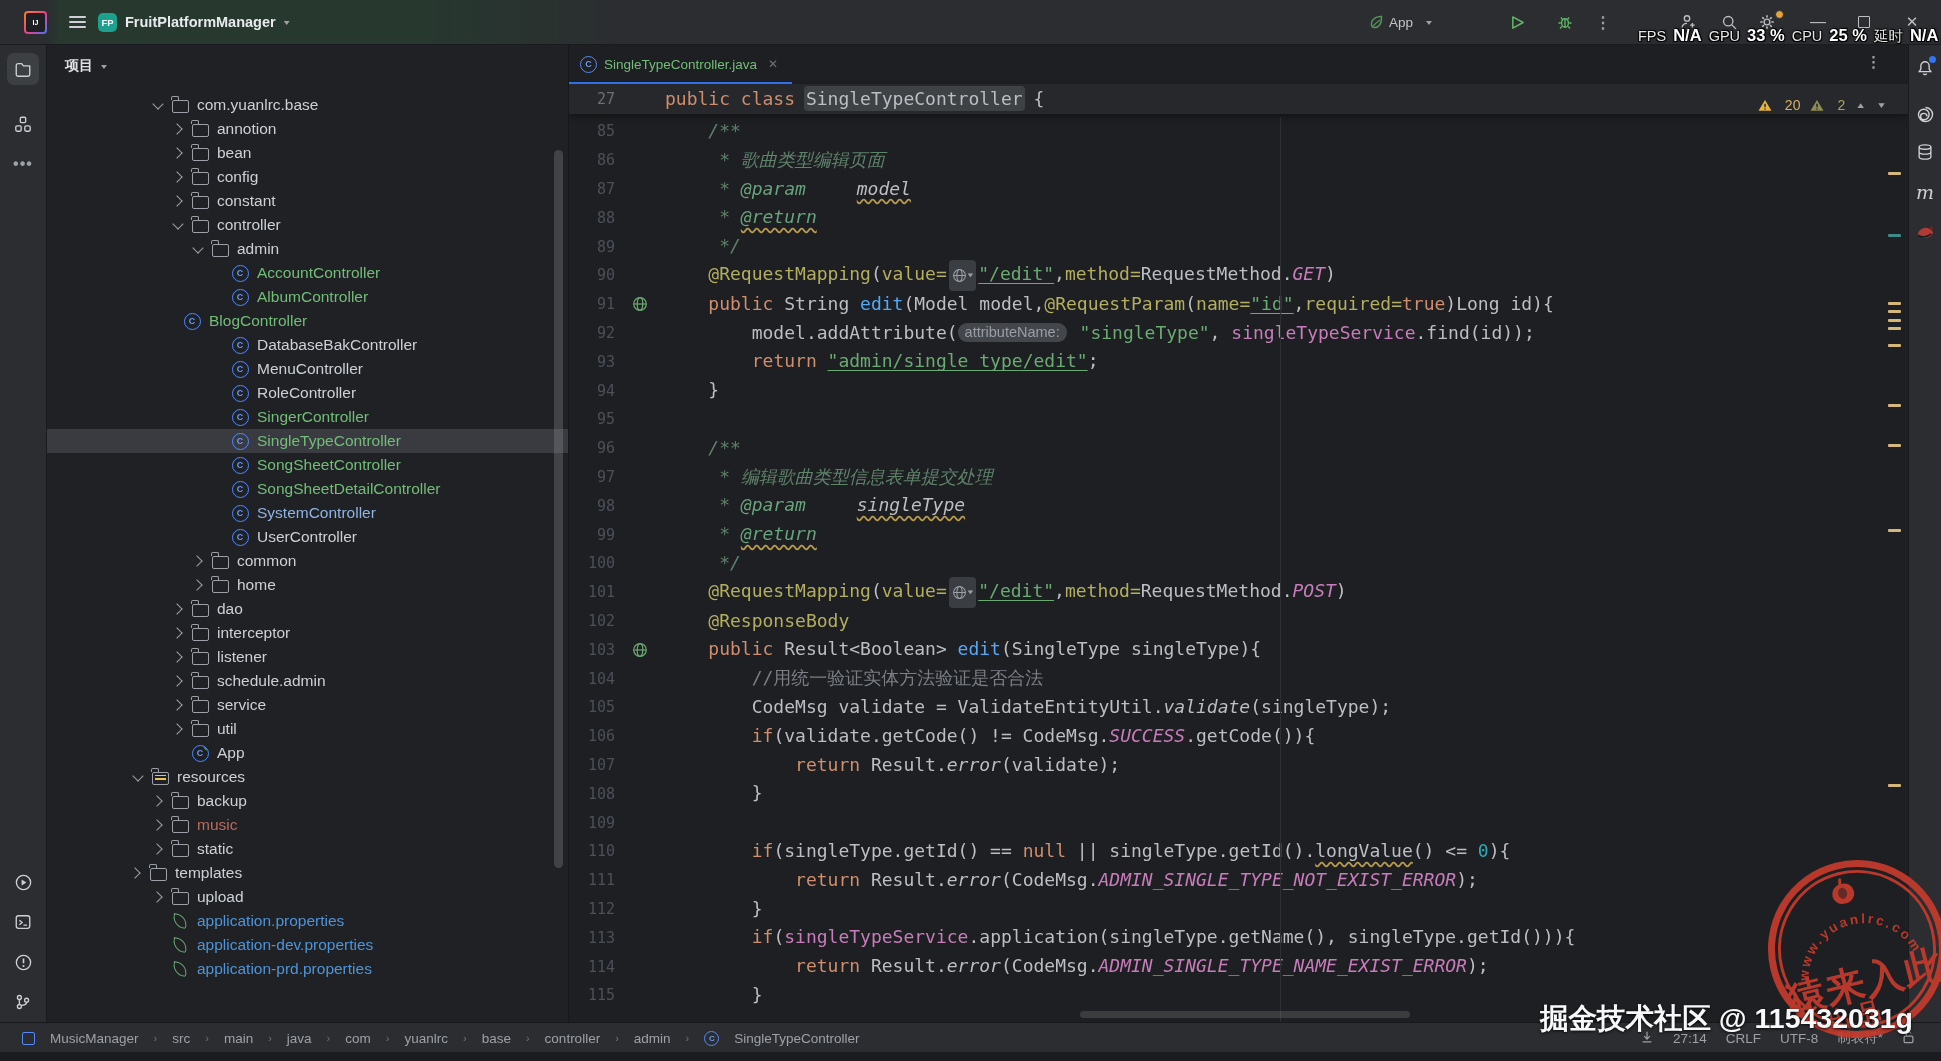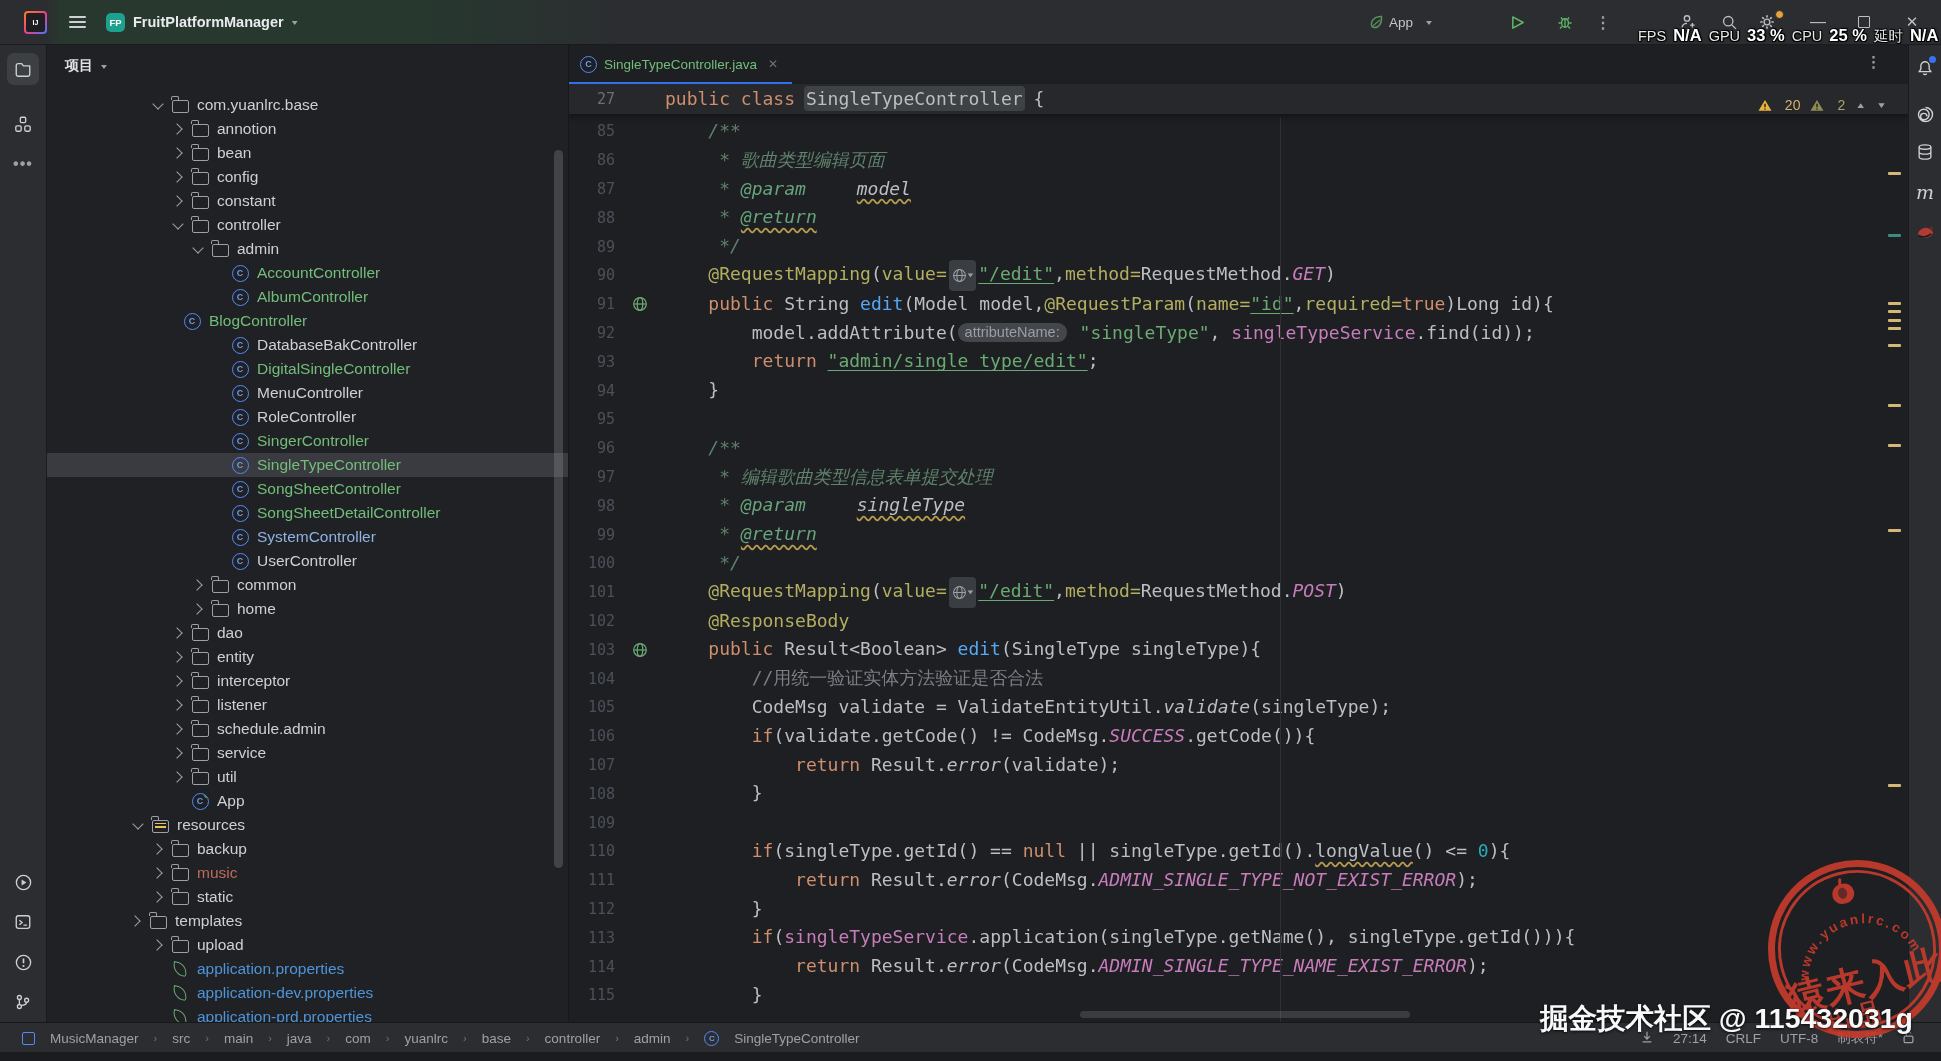--- a/index.html
+++ b/index.html
@@ -10,21 +10,21 @@
   .titlebar{position:absolute;left:0;top:0;width:1941px;height:44px;
     background:linear-gradient(90deg,#2b2d30 0px,#2b2d30 46px,#28382f 60px,#27382f 430px,#2b2d30 620px,#2b2d30 100%);
     border-bottom:1px solid #1a1b1e;z-index:20;}
   .tb-left{position:absolute;left:0;top:0;height:44px;display:flex;align-items:center;}
   .idea-logo{width:19px;height:19px;margin-left:24px;border-radius:4px;display:flex;align-items:center;justify-content:center;
     font-size:7px;font-weight:bold;color:#fff;letter-spacing:0;
     background:linear-gradient(#1e1f22,#1e1f22) padding-box,linear-gradient(135deg,#FC801D,#E73F93 55%,#3B7BFA) border-box;
     border:2px solid transparent;}
   .burger{margin-left:22px;width:17px;display:flex;flex-direction:column;gap:3.5px;cursor:pointer;}
   .burger i{display:block;height:1.8px;background:#CED0D6;border-radius:1px;}
-  .proj-badge{margin-left:20px;width:19px;height:19px;border-radius:5px;background:#1DA08D;color:#fff;
+  .proj-badge{margin-left:12px;width:19px;height:19px;border-radius:5px;background:#1DA08D;color:#fff;
     font-size:9.5px;font-weight:bold;display:flex;align-items:center;justify-content:center;}
   .proj-name{margin-left:8px;font-size:14.5px;color:#E8EAED;font-weight:600;}
   .chev{margin-left:6px;color:#9DA0A8;font-size:10px;transform:scaleY(.7);}
   .tb-item{position:absolute;top:0;height:44px;display:flex;align-items:center;justify-content:center;color:#9DA0A8;}
   .runcfg{display:flex;align-items:center;gap:5px;font-size:13.5px;color:#C2C4C9;}
   .win-sq{width:10px;height:10px;border:1.4px solid #BDBFC4;border-radius:1px;}
   .gear-badge{position:absolute;top:10px;right:-2px;width:7px;height:7px;border-radius:50%;background:#E8A33C;border:1.5px solid #2b2d30;}
   
   .perf{position:absolute;left:1638px;top:26px;z-index:60;display:flex;align-items:baseline;gap:7px;white-space:nowrap;
     font-family:"Liberation Sans",sans-serif;
@@ -354,76 +354,69 @@
           <span class="icobox">
             <span class="ic-cls"></span>
           </span>
           <span class="tlabel">DatabaseBakController</span>
         </div>
         <div class="trow" style="padding-left: 162px;">
           <span class="arrbox"></span>
           <span class="icobox">
             <span class="ic-cls"></span>
           </span>
-          <span class="tlabel g">DigitalSingleController</span>
+          <span class="tlabel">MenuController</span>
         </div>
         <div class="trow" style="padding-left: 162px;">
           <span class="arrbox"></span>
           <span class="icobox">
             <span class="ic-cls"></span>
           </span>
-          <span class="tlabel">MenuController</span>
+          <span class="tlabel">RoleController</span>
         </div>
         <div class="trow" style="padding-left: 162px;">
           <span class="arrbox"></span>
           <span class="icobox">
             <span class="ic-cls"></span>
           </span>
-          <span class="tlabel">RoleController</span>
+          <span class="tlabel g">SingerController</span>
+        </div>
+        <div class="trow sel" style="padding-left: 162px;">
+          <span class="arrbox"></span>
+          <span class="icobox">
+            <span class="ic-cls"></span>
+          </span>
+          <span class="tlabel g">SingleTypeController</span>
         </div>
         <div class="trow" style="padding-left: 162px;">
           <span class="arrbox"></span>
           <span class="icobox">
             <span class="ic-cls"></span>
           </span>
-          <span class="tlabel g">SingerController</span>
-        </div>
-        <div class="trow sel" style="padding-left: 162px;">
-          <span class="arrbox"></span>
-          <span class="icobox">
-            <span class="ic-cls"></span>
-          </span>
-          <span class="tlabel g">SingleTypeController</span>
+          <span class="tlabel g">SongSheetController</span>
         </div>
         <div class="trow" style="padding-left: 162px;">
           <span class="arrbox"></span>
           <span class="icobox">
             <span class="ic-cls"></span>
           </span>
-          <span class="tlabel g">SongSheetController</span>
+          <span class="tlabel g">SongSheetDetailController</span>
         </div>
         <div class="trow" style="padding-left: 162px;">
           <span class="arrbox"></span>
           <span class="icobox">
             <span class="ic-cls"></span>
           </span>
-          <span class="tlabel g">SongSheetDetailController</span>
+          <span class="tlabel lb">SystemController</span>
         </div>
         <div class="trow" style="padding-left: 162px;">
           <span class="arrbox"></span>
           <span class="icobox">
             <span class="ic-cls"></span>
           </span>
-          <span class="tlabel lb">SystemController</span>
-        </div>
-        <div class="trow" style="padding-left: 162px;">
-          <span class="arrbox"></span>
-          <span class="icobox">
-            <span class="ic-cls"></span>
-          </span>
           <span class="tlabel">UserController</span>
         </div>
         <div class="trow" style="padding-left: 142px;">
           <span class="arrbox">
             <span class="arr c"></span>
           </span>
           <span class="icobox">
             <span class="ic-folder"></span>
           </span>
           <span class="tlabel">common</span>
@@ -438,29 +431,20 @@
           <span class="tlabel">home</span>
         </div>
         <div class="trow" style="padding-left: 122px;">
           <span class="arrbox">
             <span class="arr c"></span>
           </span>
           <span class="icobox">
             <span class="ic-folder"></span>
           </span>
           <span class="tlabel">dao</span>
-        </div>
-        <div class="trow" style="padding-left: 122px;">
-          <span class="arrbox">
-            <span class="arr c"></span>
-          </span>
-          <span class="icobox">
-            <span class="ic-folder"></span>
-          </span>
-          <span class="tlabel">entity</span>
         </div>
         <div class="trow" style="padding-left: 122px;">
           <span class="arrbox">
             <span class="arr c"></span>
           </span>
           <span class="icobox">
             <span class="ic-folder"></span>
           </span>
           <span class="tlabel">interceptor</span>
         </div>

